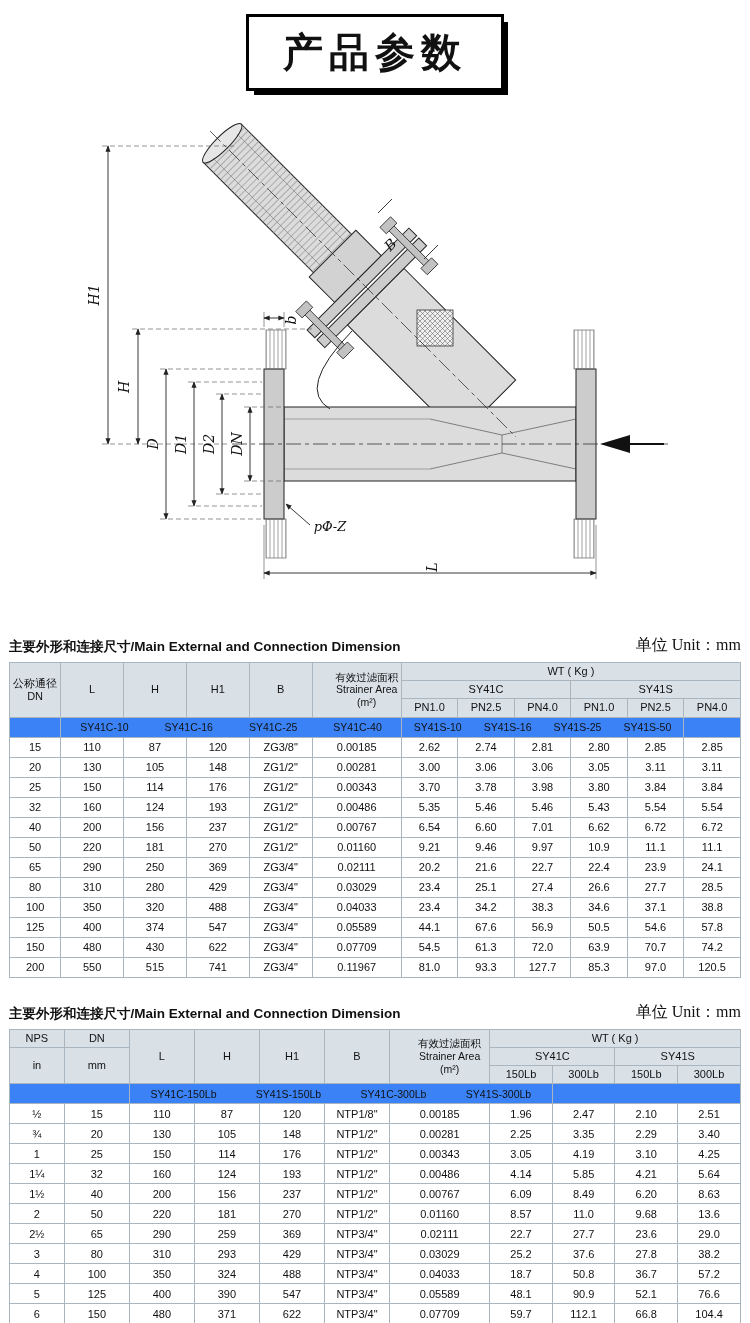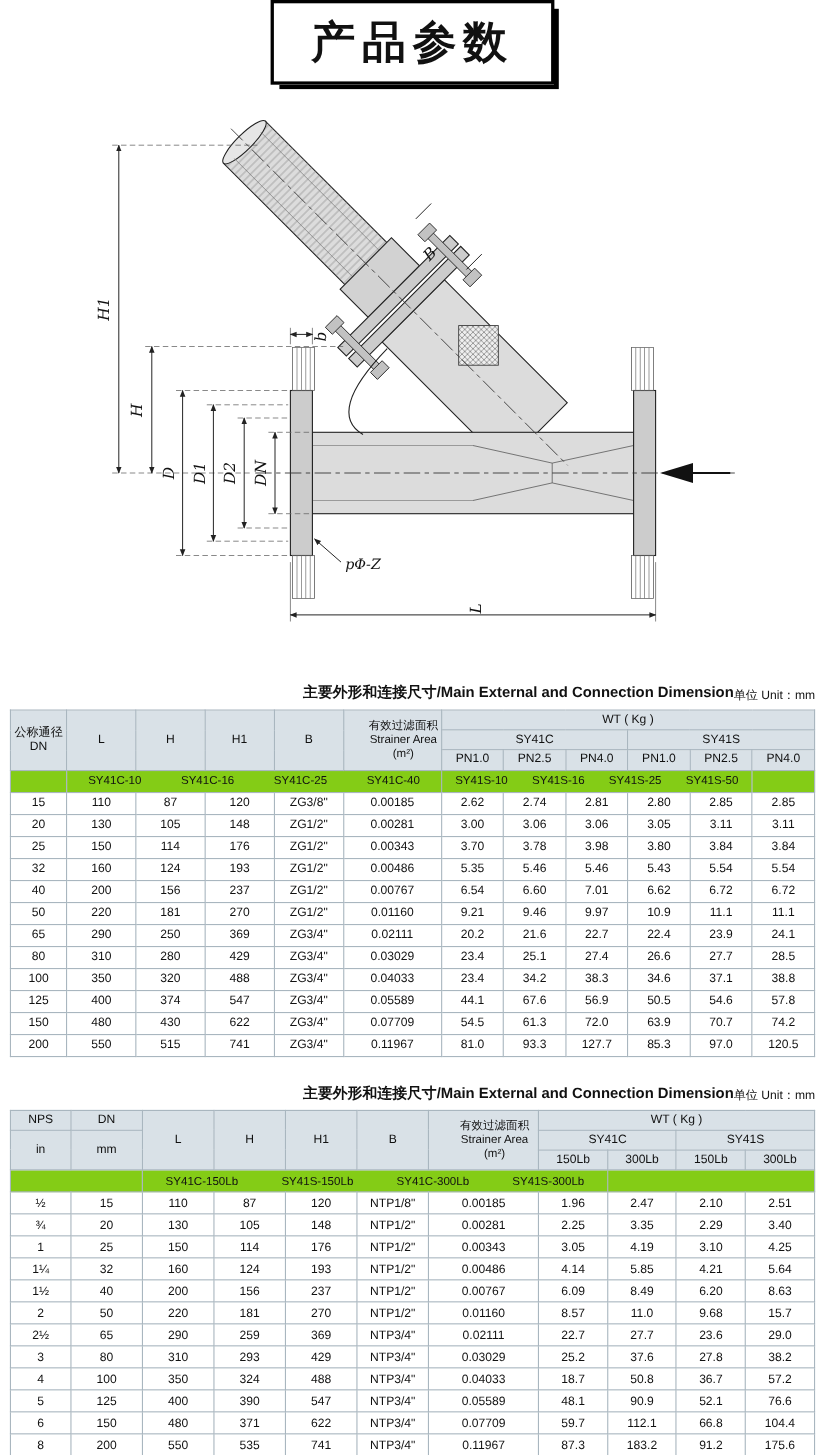--- a/index.html
+++ b/index.html
@@ -1,38 +1,38 @@
 <!DOCTYPE html>
 <html><head>
 <meta charset="utf-8">
 <style>
   html,body { margin:0; padding:0; background:#fff; }
   body { width:750px; font-family:"Liberation Sans", sans-serif; color:#111; }
 
-  .title-wrap { display:flex; justify-content:center; }
+  .title-wrap { display:flex; justify-content:center; padding-top:14px; }
   .title-box {
     border:3px solid #000;
     box-shadow:6px 6px 0 -2px #000;
     padding:8px 34px;
     font-size:40px; font-weight:bold; letter-spacing:6px;
   }
 
   .diagram { display:block; margin:10px auto 0; }
 
-  .section-head { display:flex; justify-content:flex-end; align-items:flex-end;
+  .section-head { display:flex; justify-content:space-between; align-items:flex-end;
     padding:0 9px; margin-top:24px; }
   .section-title { font-size:13.5px; font-weight:bold; }
-  .unit { font-size:11px; }
+  .unit { font-size:16px;font-family:Liberation Serif, serif; }
 
   table.ptable { width:732px; margin:6px 9px 0; border-collapse:collapse;
     table-layout:fixed; font-size:11px; border:1px solid #7e909c; }
   .ptable th, .ptable td { border:1px solid #a9b6bf; text-align:center;
     padding:2px 1px; color:#111; vertical-align:middle; }
   .ptable thead th { background:#d9e1e7; font-weight:normal; line-height:1.2; }
-  .ptable .codes-row td { background:#84cc16; height:15px; }
+  .ptable .codes-row td { background:#3b82f6; height:15px; }
   .ptable tbody td { height:15px; background:#fff; }
   .codes { display:flex; justify-content:space-around; font-size:10.5px; }
   .area div { font-size:10.5px;margin-left:20px; }
 
   .dim { font:italic 14px "DejaVu Serif", serif; fill:#111; }
   .dim-s { font:italic 13px "DejaVu Serif", serif; fill:#111; }
 </style>
 </head>
 <body>
 
@@ -528,21 +528,21 @@
         <td>2</td>
         <td>50</td>
         <td>220</td>
         <td>181</td>
         <td>270</td>
         <td>NTP1/2"</td>
         <td>0.01160</td>
         <td>8.57</td>
         <td>11.0</td>
         <td>9.68</td>
-        <td>15.7</td>
+        <td>13.6</td>
       </tr>
       <tr>
         <td>2½</td>
         <td>65</td>
         <td>290</td>
         <td>259</td>
         <td>369</td>
         <td>NTP3/4"</td>
         <td>0.02111</td>
         <td>22.7</td>

